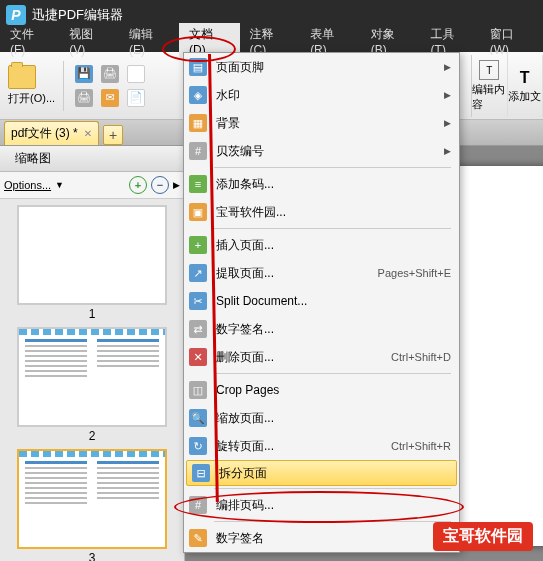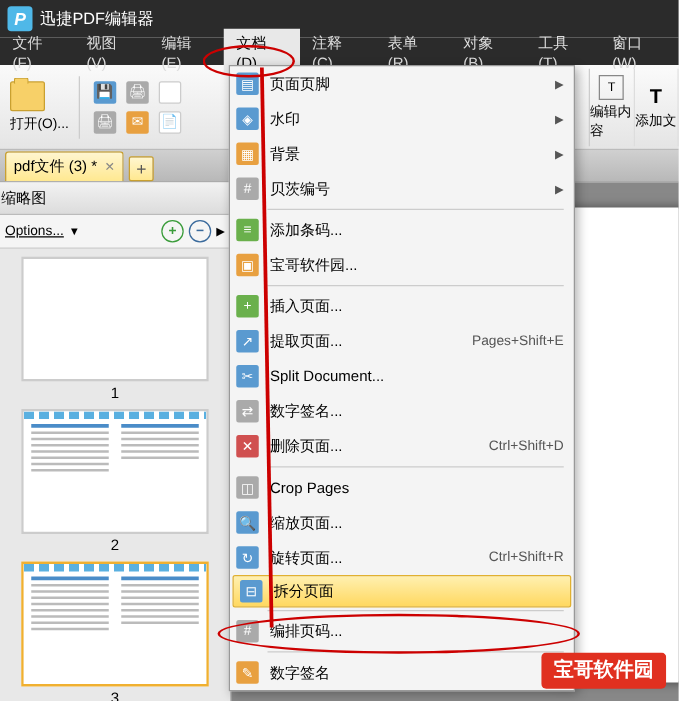--- a/index.html
+++ b/index.html
@@ -20,21 +20,21 @@
 .open-ico { width: 28px; height: 24px; background: #f7d068; border: 1px solid #c9a030; border-radius: 2px; position: relative; }
 .open-ico::before { content: ""; position: absolute; top: -4px; left: 2px; width: 10px; height: 4px; background: #f7d068; border: 1px solid #c9a030; border-bottom: none; border-radius: 2px 2px 0 0; }
 
 .tabstrip { height: 26px; background: linear-gradient(#d0d0d0, #b8b8b8); display: flex; align-items: flex-end; padding-left: 4px; border-bottom: 1px solid #999; }
 .tab { background: linear-gradient(#fff6d0, #ffe890); border: 1px solid #c9a030; border-bottom: none; padding: 3px 6px; font-size: 12px; border-radius: 3px 3px 0 0; display: flex; align-items: center; gap: 6px; }
 .tab .close { font-size: 10px; color: #888; }
 .addtab { width: 20px; height: 20px; background: linear-gradient(#fff6d0, #ffe890); border: 1px solid #c9a030; margin-left: 4px; display: flex; align-items: center; justify-content: center; font-size: 14px; color: #555; border-radius: 2px; }
 
 .workspace { display: flex; height: 415px; }
 .sidebar { width: 185px; background: #e8e8e8; border-right: 1px solid #bbb; display: flex; flex-direction: column; }
-.sidebar-title { background: linear-gradient(#f2f2f2, #dcdcdc); padding: 4px 1px; font-size: 12px; border-bottom: 1px solid #bbb; }
+.sidebar-title { background: linear-gradient(#f2f2f2, #dcdcdc); padding: 4px 15px; font-size: 12px; border-bottom: 1px solid #bbb; }
 .sidebar-opts { display: flex; align-items: center; gap: 4px; padding: 4px; border-bottom: 1px solid #ccc; background: #f5f5f5; }
 .sidebar-opts .opt-label { font-size: 11px; text-decoration: underline; }
 .zoombtn { width: 18px; height: 18px; border-radius: 9px; border: 1.5px solid; display: flex; align-items: center; justify-content: center; font-size: 11px; font-weight: bold; }
 .zoomin { border-color: #3a9c3a; color: #3a9c3a; }
 .zoomout { border-color: #3a6a9c; color: #3a6a9c; }
 
 .thumbs { flex: 1; overflow-y: auto; padding: 6px; display: flex; flex-direction: column; gap: 4px; align-items: center; }
 .thumb { width: 150px; background: #fff; border: 2px solid #ccc; display: flex; flex-direction: column; }
 .thumb.sel { border-color: #f0b030; }
 .thumb-page { height: 96px; background: #fff; position: relative; overflow: hidden; }

